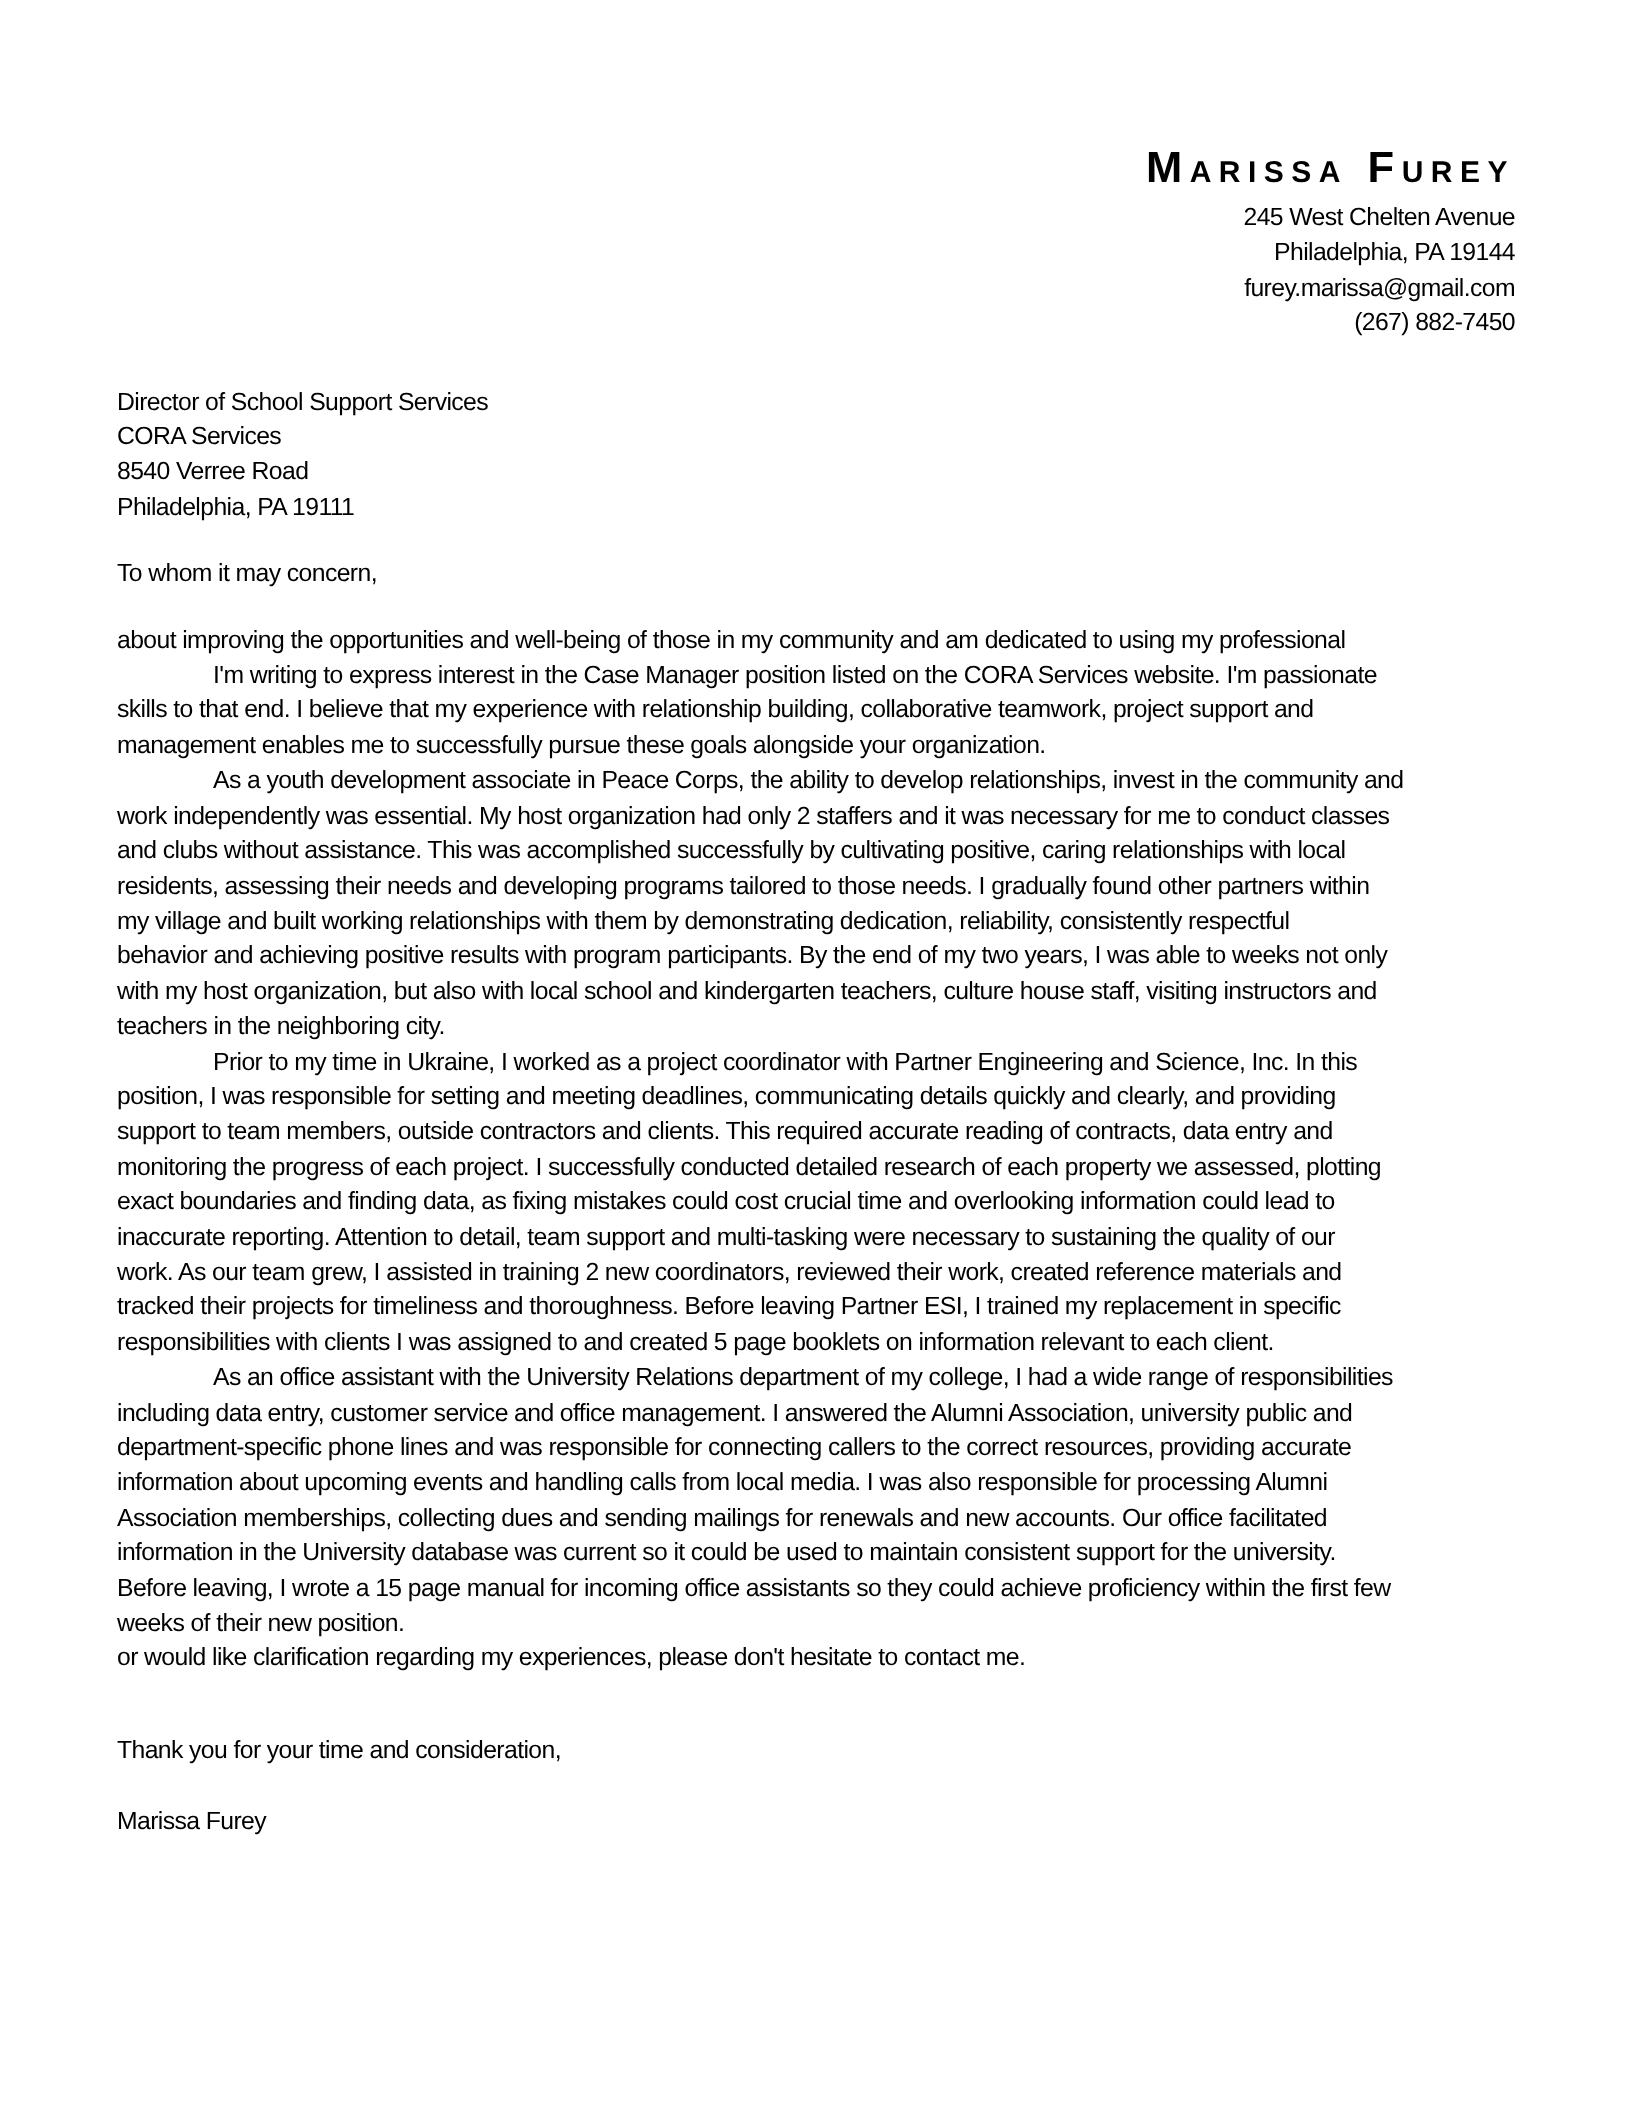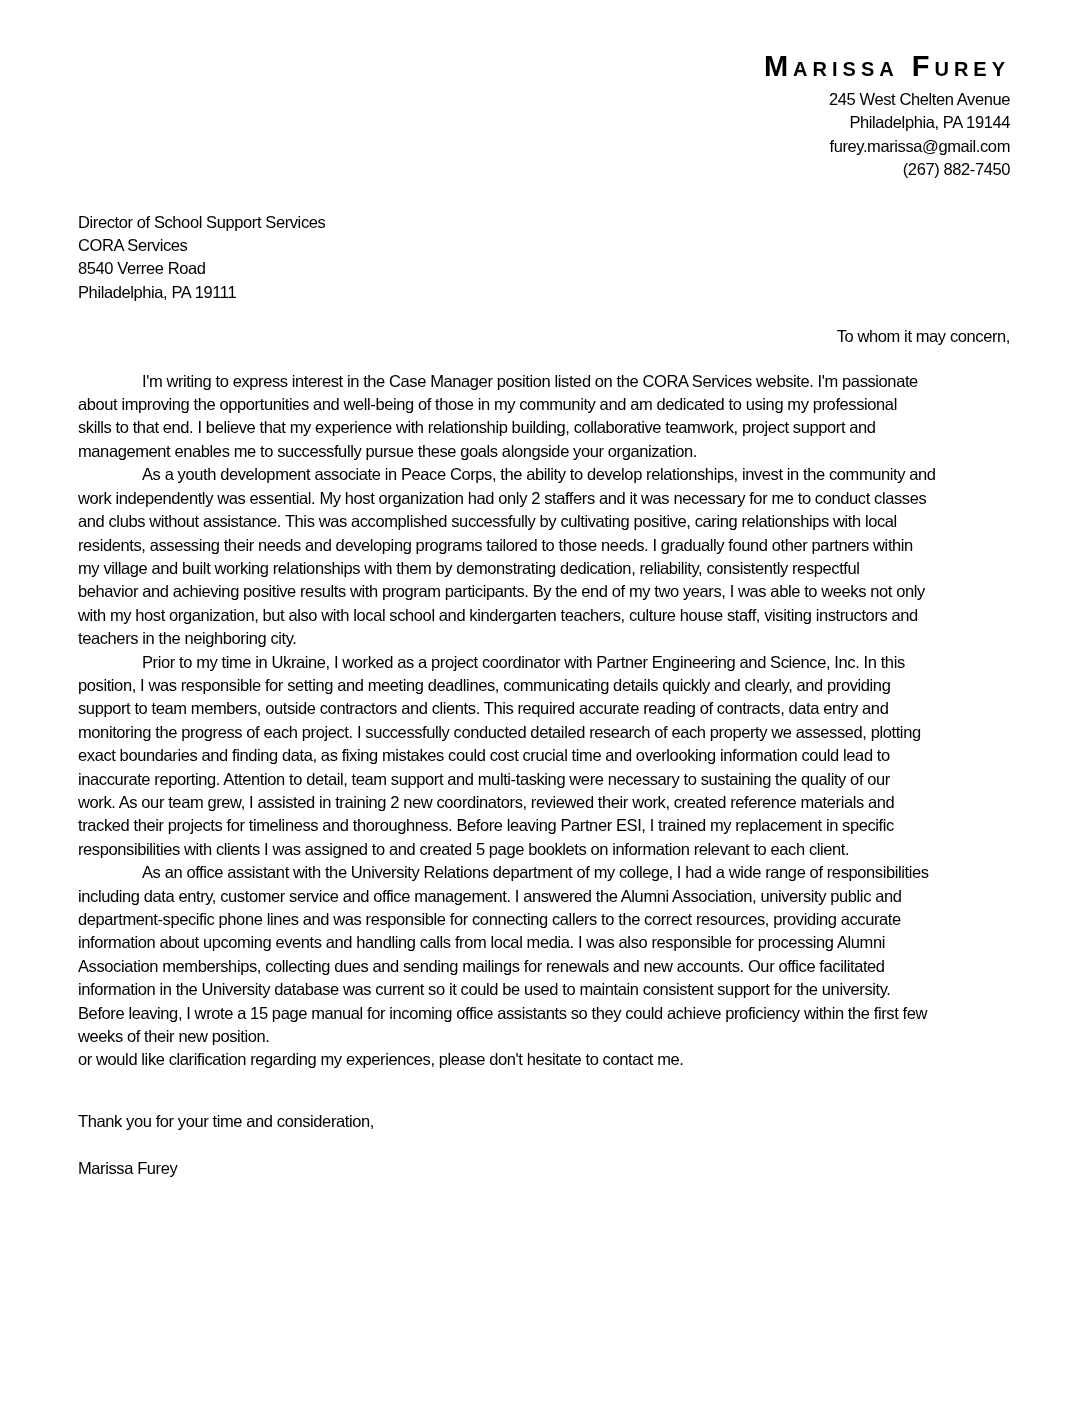--- a/index.html
+++ b/index.html
@@ -15,42 +15,41 @@
     color: #000000;
     font-family: "Liberation Sans", sans-serif;
     font-size: 16.5px;
     line-height: 23.4px;
     letter-spacing: -0.4px;
     overflow: hidden;
     box-sizing: border-box;
   }
   .content {
     margin: 0 78px;
-    padding-top: 50px;
+    padding-top: 96px;
   }
   .sender-block {
     text-align: right;
   }
   .sender-name {
     font-size: 29px;
     line-height: 33px;
     font-weight: bold;
     font-variant: small-caps;
     letter-spacing: 5px;
     margin-bottom: 5px;
   }
   .line, .contact-line, .salutation, .closing, .signature {
     white-space: nowrap;
   }
   .recipient-block {
     margin-top: 29px;
   }
   .salutation {
     margin-top: 21px;
-    text-align: right;
   }
   .letter-body {
     margin-top: 21px;
   }
   .paragraph .line.first {
     padding-left: 64px;
   }
   .closing {
     margin-top: 38px;
   }
@@ -76,22 +75,22 @@
         <div class="line">Director of School Support Services</div>
         <div class="line">CORA Services</div>
         <div class="line">8540 Verree Road</div>
         <div class="line">Philadelphia, PA 19111</div>
       </div>
 
     <div class="salutation">To whom it may concern,</div>
 
     <div class="letter-body">
         <div class="paragraph">
+          <div class="line">about improving the opportunities and well-being of those in my community and am dedicated to using my professional</div>
           <div class="line first">I'm writing to express interest in the Case Manager position listed on the CORA Services website. I'm passionate</div>
-          <div class="line">about improving the opportunities and well-being of those in my community and am dedicated to using my professional</div>
           <div class="line">skills to that end. I believe that my experience with relationship building, collaborative teamwork, project support and</div>
           <div class="line">management enables me to successfully pursue these goals alongside your organization.</div>
         </div>
         <div class="paragraph">
           <div class="line first">As a youth development associate in Peace Corps, the ability to develop relationships, invest in the community and</div>
           <div class="line">work independently was essential. My host organization had only 2 staffers and it was necessary for me to conduct classes</div>
           <div class="line">and clubs without assistance. This was accomplished successfully by cultivating positive, caring relationships with local</div>
           <div class="line">residents, assessing their needs and developing programs tailored to those needs. I gradually found other partners within</div>
           <div class="line">my village and built working relationships with them by demonstrating dedication, reliability, consistently respectful</div>
           <div class="line">behavior and achieving positive results with program participants. By the end of my two years, I was able to weeks not only</div>

